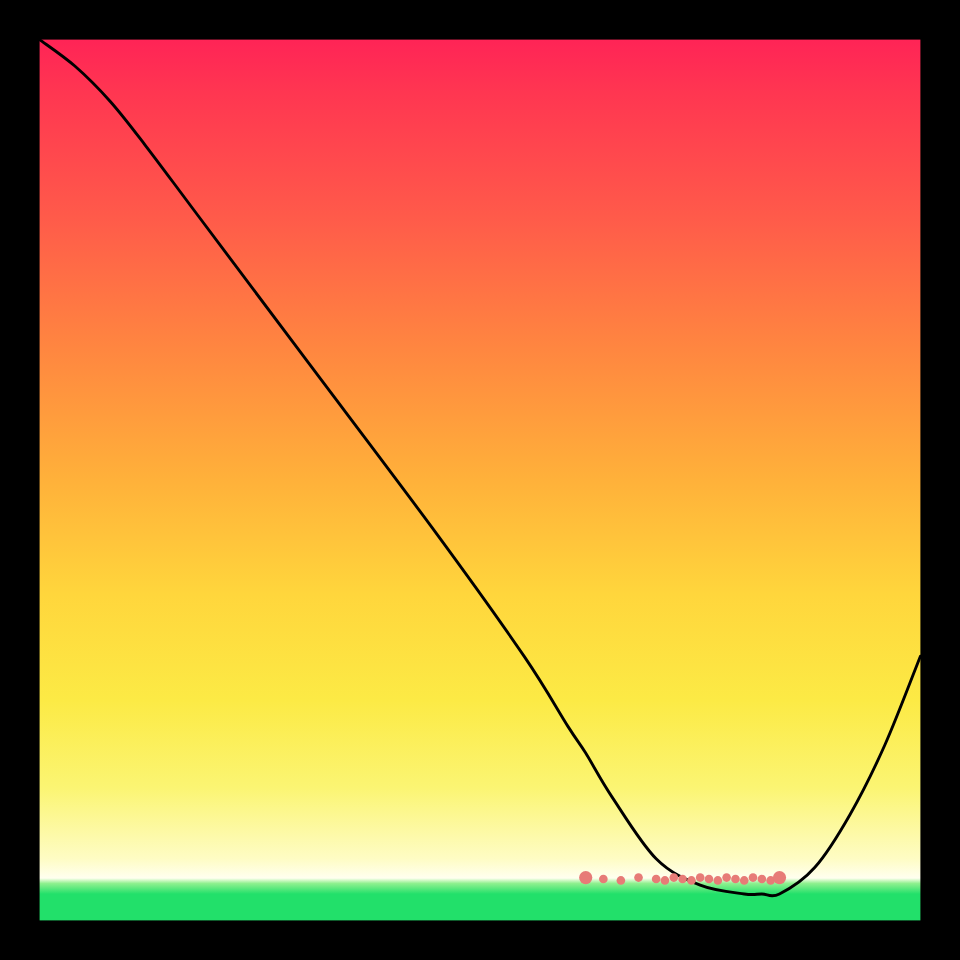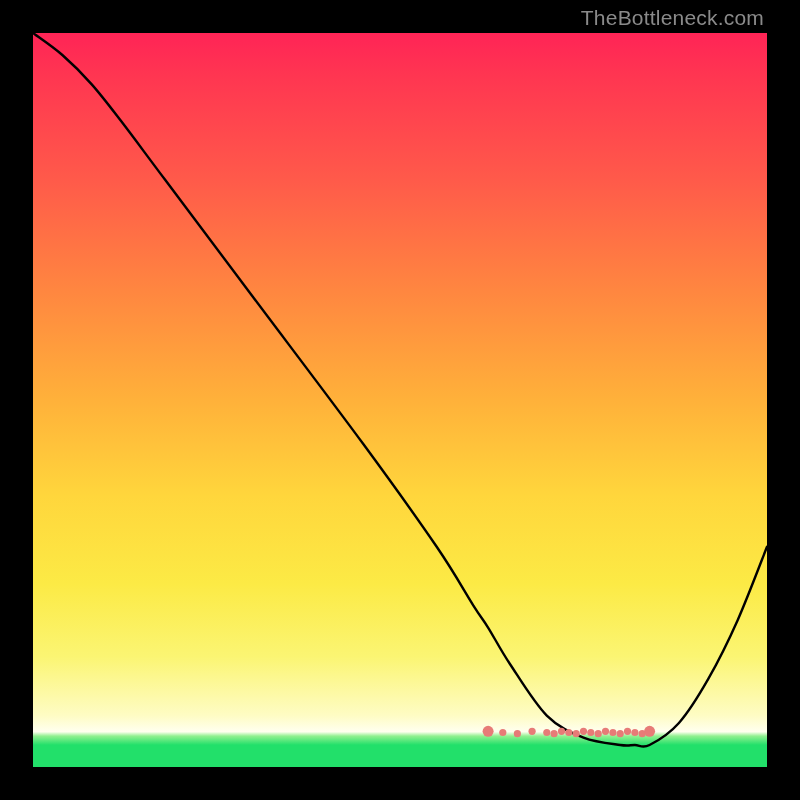--- a/index.html
+++ b/index.html
@@ -58,21 +58,20 @@
     width: 734px;
     height: 734px;
     overflow: visible;
   }
 </style>
 </head>
 <body>
 
 <div class="frame">
 
-  <div class="watermark">TheBottleneck.com</div>
 
   <div class="plot-area">
     <svg class="curve" viewBox="0 0 734 734" preserveAspectRatio="none">
       <path id="curve-path" fill="none" stroke="#000000" stroke-width="2.4" stroke-linecap="round" stroke-linejoin="round" d="M 0 0 C 4.8933333333333335 3.669999999999997, 19.57333333333333 13.45666666666665, 29.36 22.019999999999982 C 39.14666666666667 30.583333333333314, 48.93333333333333 40.36999999999998, 58.72 51.379999999999995 C 68.50666666666666 62.39000000000001, 75.84666666666666 72.17666666666672, 88.08 88.08000000000004 C 100.31333333333333 103.98333333333336, 110.10000000000001 117.43999999999996, 132.12 146.79999999999995 C 154.14000000000001 176.15999999999994, 187.17 220.2, 220.2 264.24 C 253.23 308.28000000000003, 299.7166666666667 369.4466666666667, 330.3 411.04 C 360.8833333333333 452.6333333333333, 385.35 486.88666666666666, 403.70000000000005 513.8 C 422.05000000000007 540.7133333333333, 431.83666666666664 559.0633333333333, 440.4 572.52 C 448.9633333333333 585.9766666666667, 448.9633333333333 584.7533333333333, 455.08 594.54 C 461.19666666666666 604.3266666666666, 467.3133333333334 616.56, 477.1 631.24 C 486.88666666666666 645.9200000000001, 501.5666666666666 670.3866666666667, 513.8 682.62 C 526.0333333333333 694.8533333333334, 538.2666666666667 699.7466666666667, 550.5 704.64 C 562.7333333333333 709.5333333333333, 578.6366666666668 710.7566666666667, 587.2 711.98 C 595.7633333333333 713.2033333333334, 596.9866666666667 711.98, 601.88 711.98 C 606.7733333333333 711.98, 609.2199999999999 715.65, 616.56 711.98 C 623.9 708.3100000000001, 636.1333333333333 700.97, 645.92 689.96 C 655.7066666666666 678.95, 665.4933333333333 663.0466666666666, 675.28 645.92 C 685.0666666666666 628.7933333333333, 694.8533333333334 609.22, 704.64 587.2 C 714.4266666666666 565.1800000000001, 729.1066666666667 526.0333333333333, 734 513.8"></path>
       <g id="markers">
           <circle cx="455.1" cy="698.3" r="5.5" fill="#e77b77"></circle>
           <circle cx="469.8" cy="699.5" r="3.6" fill="#e77b77"></circle>
           <circle cx="484.4" cy="700.7" r="3.6" fill="#e77b77"></circle>
           <circle cx="499.1" cy="698.3" r="3.6" fill="#e77b77"></circle>
           <circle cx="513.8" cy="699.5" r="3.6" fill="#e77b77"></circle>

